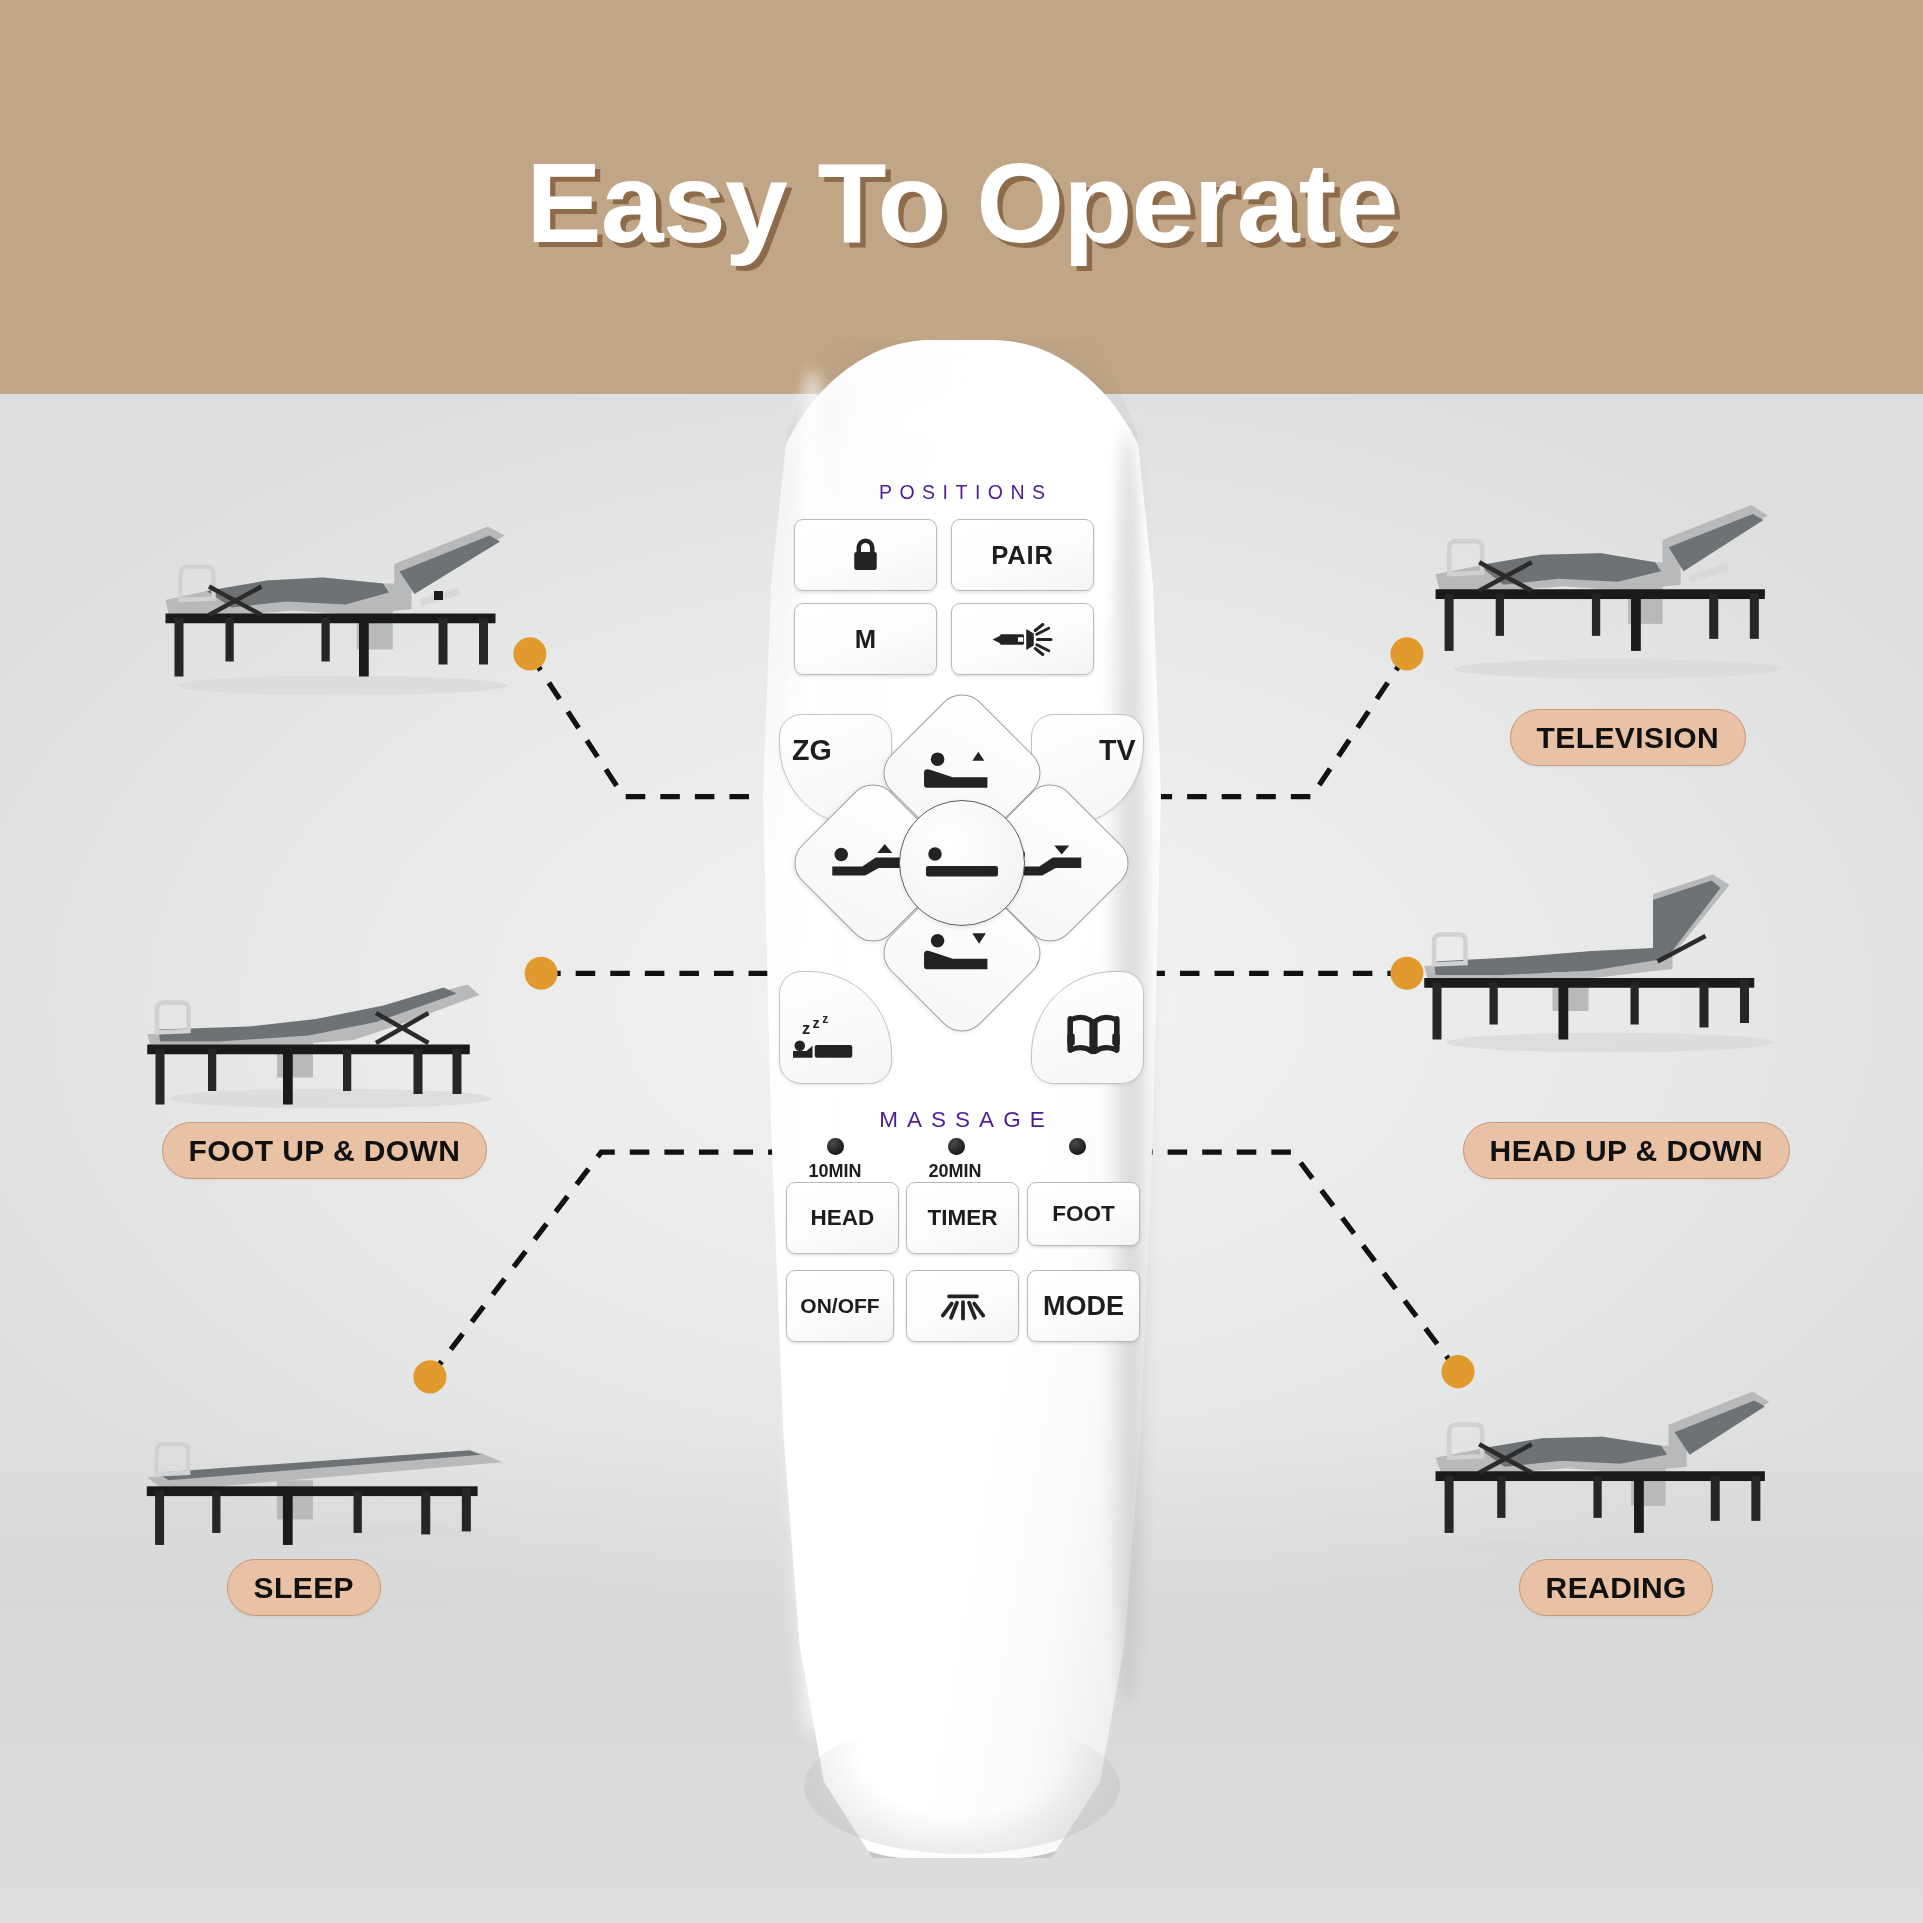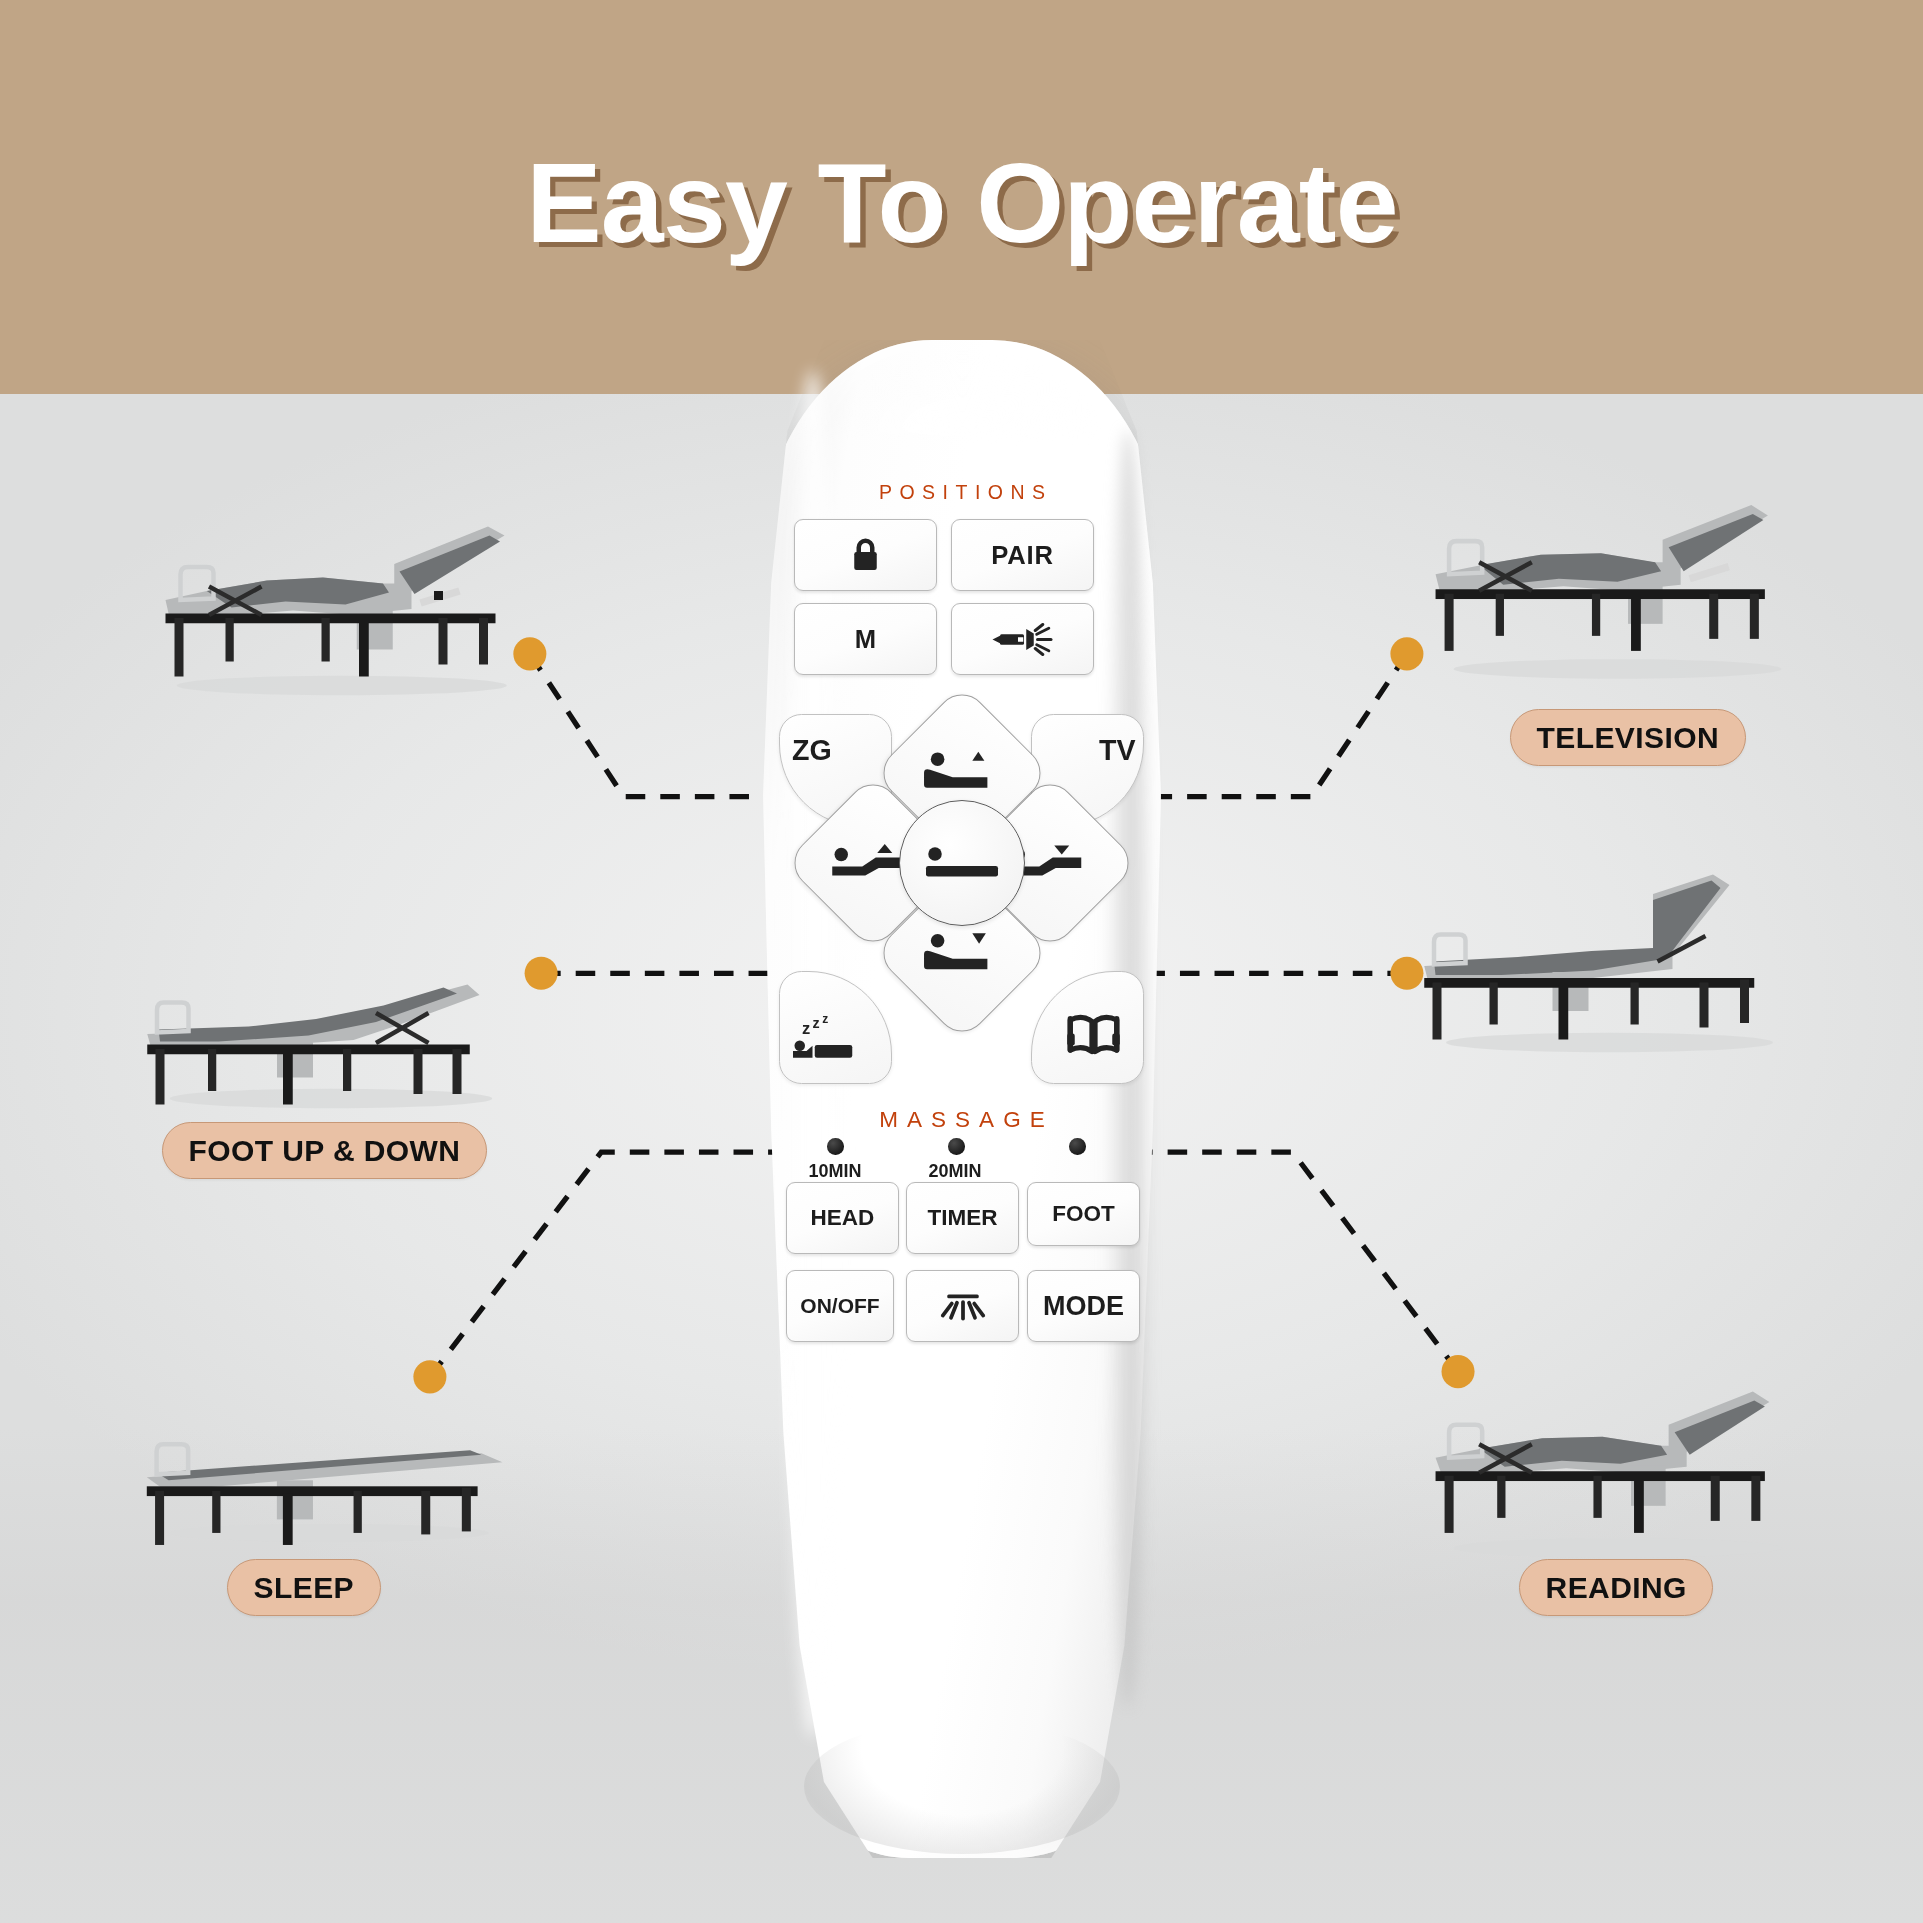--- a/index.html
+++ b/index.html
@@ -87,21 +87,21 @@
     position: absolute; left: 45px; bottom: 4.5px; width: 316px; height: 135px;
     border-radius: 50%;
     background: radial-gradient(ellipse at 50% 20%, rgba(0,0,0,0) 45%, rgba(170,170,170,.25) 75%, rgba(170,170,170,0) 100%);
   }
 
   .face { position: absolute; left: 0; top: 0; width: 406px; height: 1518px; }
 
   
   .section-label {
     position: absolute; width: 100%; text-align: center;
-    font-size: 19.5px; font-weight: 500; color: #c2410c;
+    font-size: 19.5px; font-weight: 500; color: #4c1d95;
     letter-spacing: 7.5px; text-indent: 7.5px;
   }
   #lbl-positions { top: 141px; }
   #lbl-massage  { top: 767px; font-size: 22.5px; letter-spacing: 9px; text-indent:9px;}
 
   
   .key {
     position: absolute;
     background: linear-gradient(160deg, #ffffff 0%, #fdfdfd 50%, #f4f4f4 100%);
     border: 1.5px solid #b9b9b9;
@@ -505,17 +505,18 @@
     </div>
   </div>
 
 
   <div class="pill" style="left:162px;top:1122px;">FOOT UP &amp; DOWN</div>
 
   <div class="pill" style="left:227px;top:1559px;">SLEEP</div>
 
   <div class="pill" style="left:1510px;top:709px;">TELEVISION</div>
 
+  <div class="pill" style="left:1463px;top:1122px;">HEAD UP &amp; DOWN</div>
 
   <div class="pill" style="left:1519px;top:1559px;">READING</div>
 
 </div>
 
 
 </body></html>

